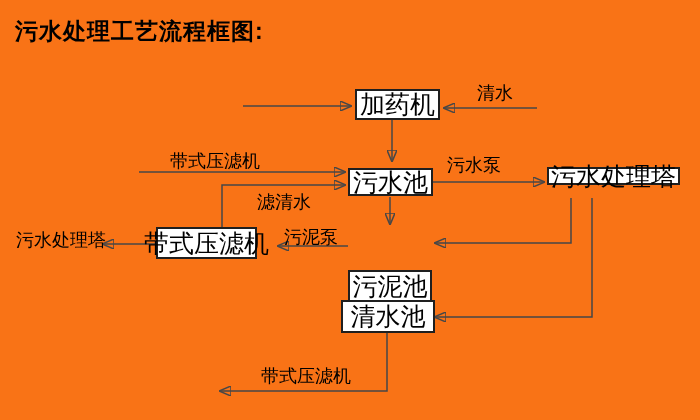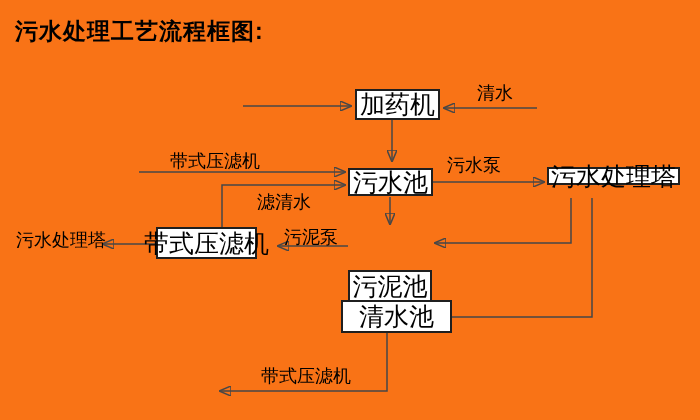--- a/index.html
+++ b/index.html
@@ -96,21 +96,21 @@
   </div>
 
   <div class="node" style="left:156px; top:227px; width:101px; height:32px;">
     <span>带式压滤机</span>
   </div>
 
   <div class="node" style="left:348px; top:227px; width:84px; height:32px;margin-top:43px;">
     <span>污泥池</span>
   </div>
 
-  <div class="node" style="left:341px; top:300px; width:111px; height:33px;">
+  <div class="node" style="left:341px; top:300px; width:94px; height:33px;">
     <span>清水池</span>
   </div>
 
 
   <div class="edge-label" style="left:477px; top:81px;">清水</div>
 
   <div class="edge-label" style="left:170px; top:149px;">带式压滤机</div>
 
   <div class="edge-label" style="left:447px; top:153px;">污水泵</div>
 

